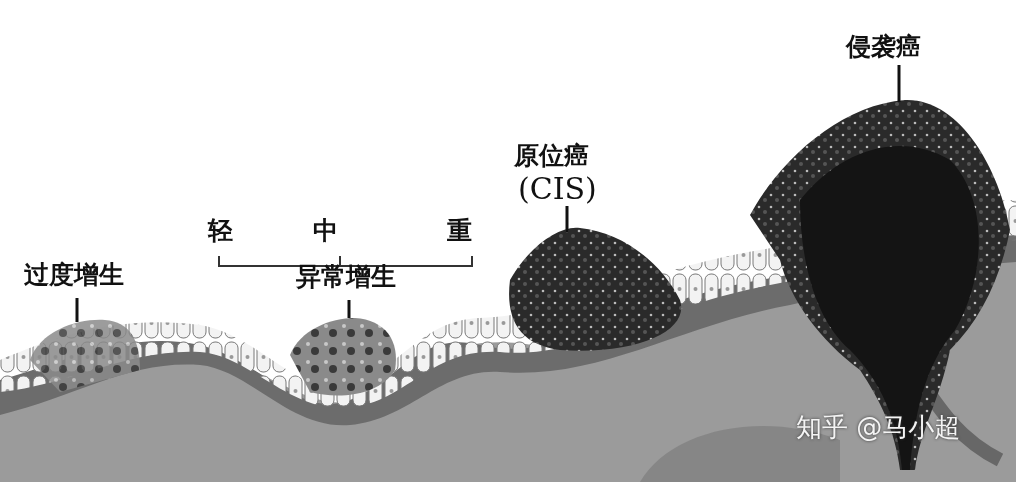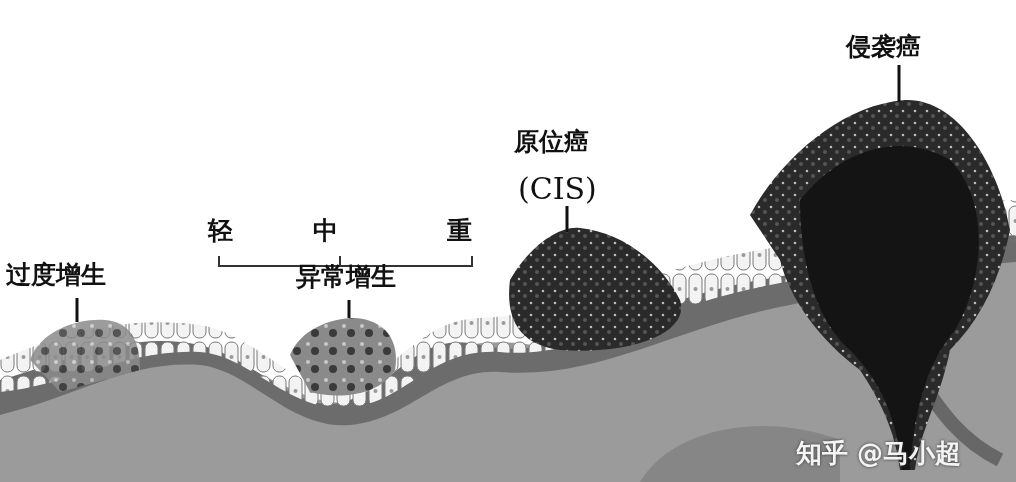--- a/index.html
+++ b/index.html
@@ -52,23 +52,23 @@
     <line x1="349" y1="300" x2="349" y2="318" stroke="#111" stroke-width="3"></line>
     <line x1="567" y1="206" x2="567" y2="232" stroke="#111" stroke-width="3"></line>
     <line x1="899" y1="65" x2="899" y2="102" stroke="#111" stroke-width="3"></line>
 
     <g stroke="#333" stroke-width="2" fill="none">
       <path d="M219,256 L219,266 L472,266 L472,256"></path>
       <line x1="340" y1="256" x2="340" y2="266"></line>
     </g>
   </svg>
 
-  <div class="lbl" style="left:6px;top:262px;text-align:center;">过度增生</div>
+  <div class="lbl" style="left:24px;top:262px;text-align:center;">过度增生</div>
   <div class="lbl" style="left:208px;top:218px;">轻</div>
   <div class="lbl" style="left:313px;top:218px;">中</div>
   <div class="lbl" style="left:447px;top:218px;">重</div>
   <div class="lbl" style="left:296px;top:264px;">异常增生</div>
-  <div class="lbl" style="left:514px;top:129px;">原位癌</div>
+  <div class="lbl" style="left:514px;top:143px;">原位癌</div>
   <div class="lbl" style="left:518px;top:174px;font-family:'DejaVu Serif',serif;font-weight:normal;font-size:30px;">(CIS)</div>
   <div class="lbl" style="left:846px;top:34px;">侵袭癌</div>
 
-  <div class="wm" style="left:796px;top:436px;font-weight:bold;">知乎 @马小超</div>
+  <div class="wm" style="left:796px;top:410px;">知乎 @马小超</div>
 </div>
 
 </body></html>

